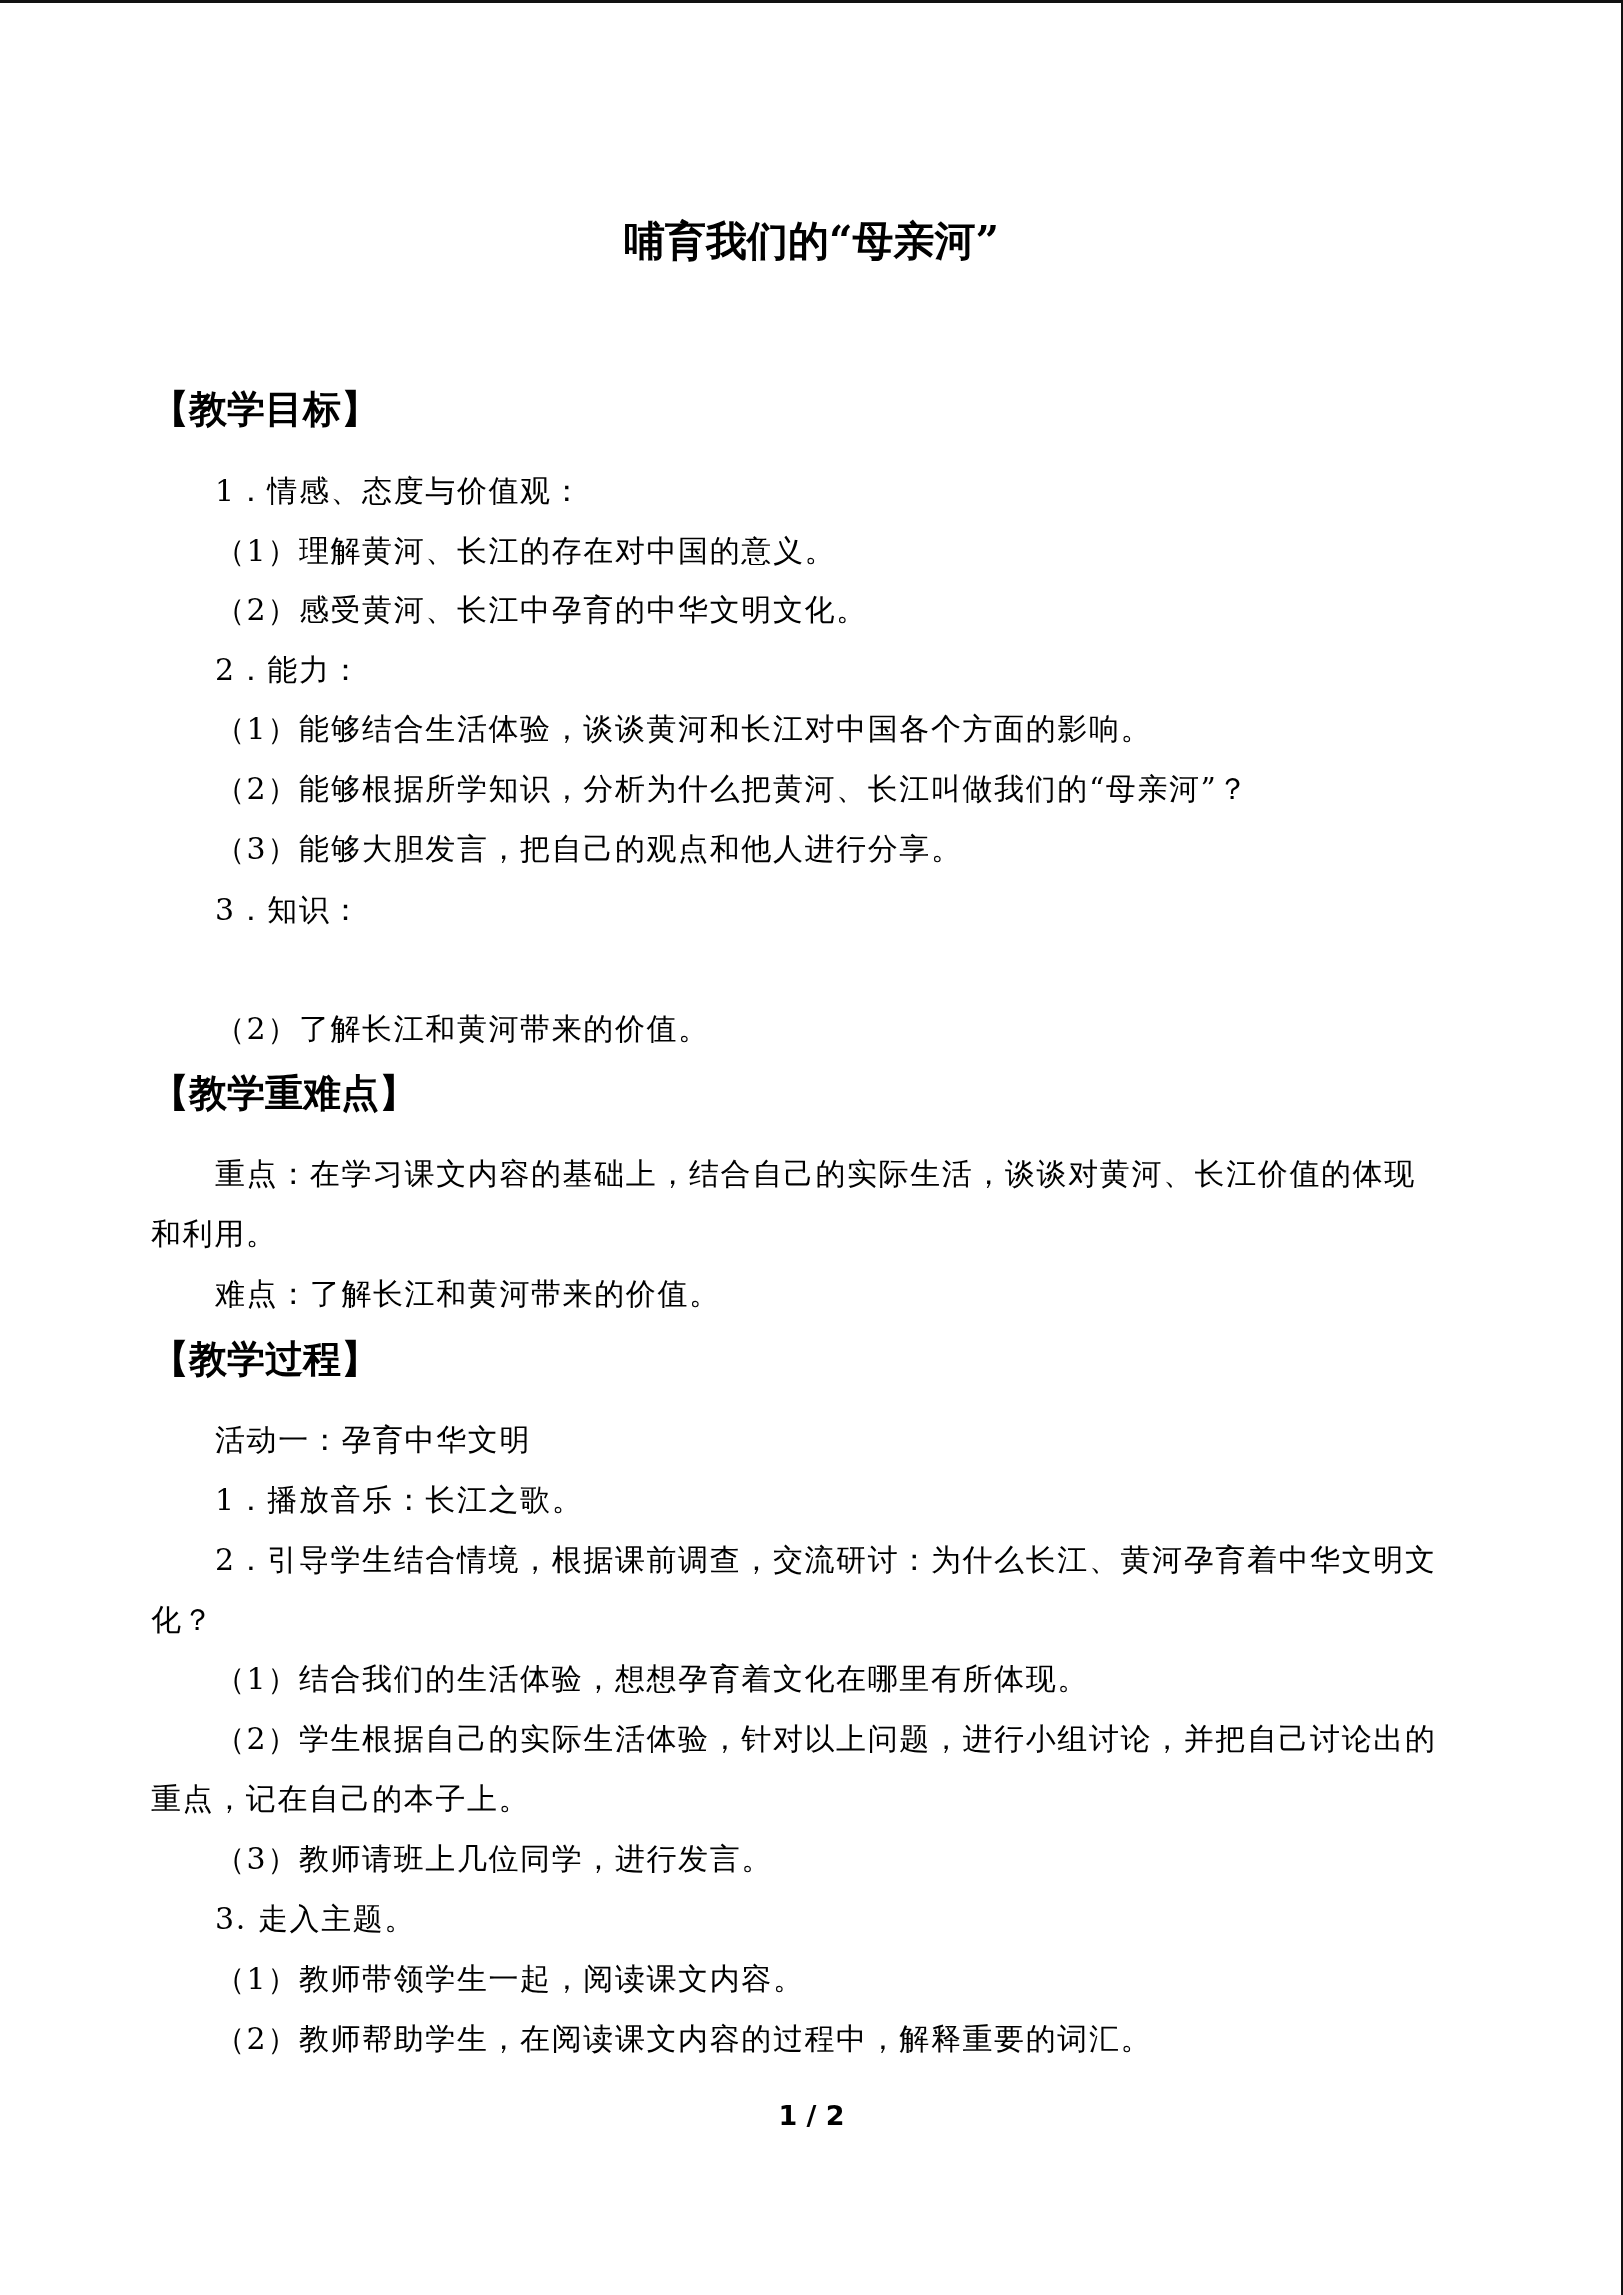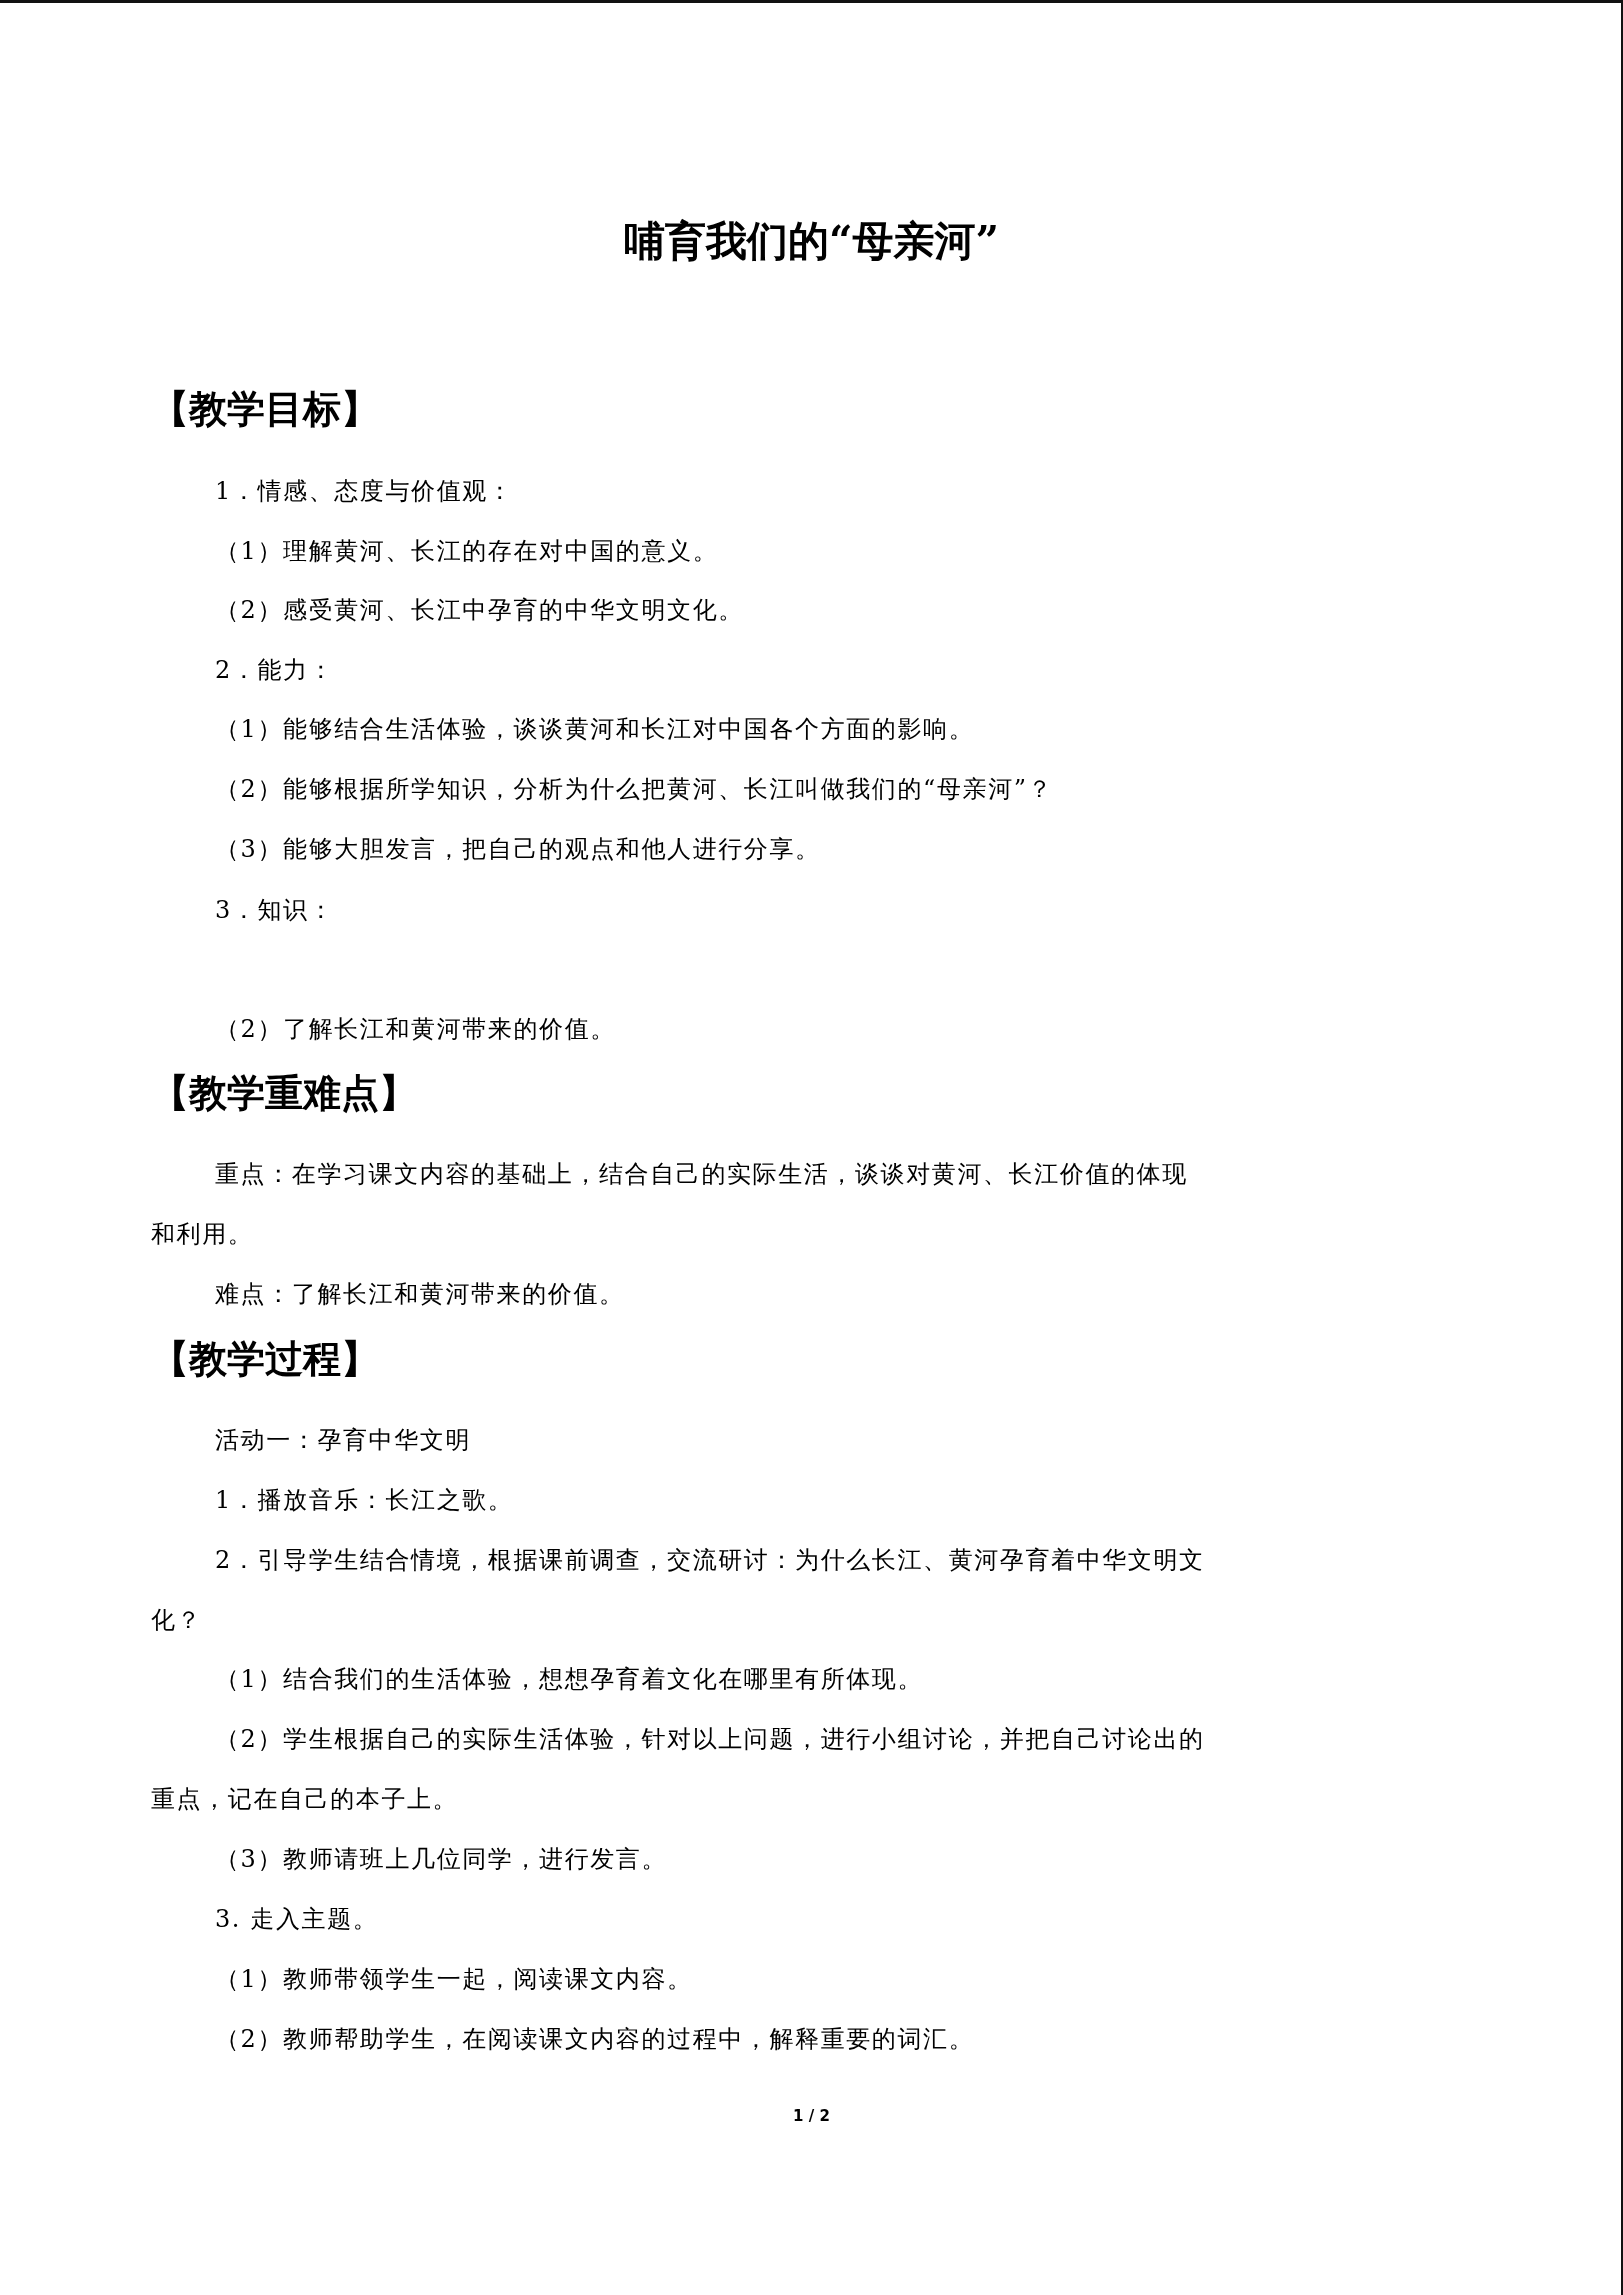--- a/index.html
+++ b/index.html
@@ -47,35 +47,35 @@
     position: absolute;
     left: 151px;
     font-size: 38px;
     line-height: 44px;
     font-weight: bold;
     white-space: nowrap;
   }
   .line {
     position: absolute;
     left: 151px;
-    font-size: 24px;
+    font-size: 30px;
     line-height: 38px;
     white-space: nowrap;
     letter-spacing: 1.6px;
   }
   .indent { left: 215px; }
   .footer {
     position: absolute;
     top: 2104px;
     left: 0;
     width: 1623px;
     text-align: center;
     font-family: "DejaVu Sans", "Liberation Sans", sans-serif;
     font-weight: bold;
-    font-size: 15px;
+    font-size: 27px;
     line-height: 24.5px;
   }
 </style>
 </head>
 <body>
 
 <div class="frame-top"></div>
 <div class="frame-right"></div>
 
 <div class="page">

